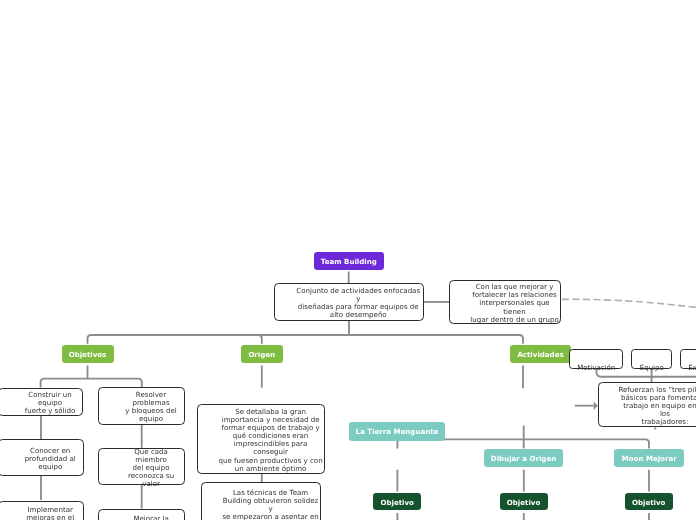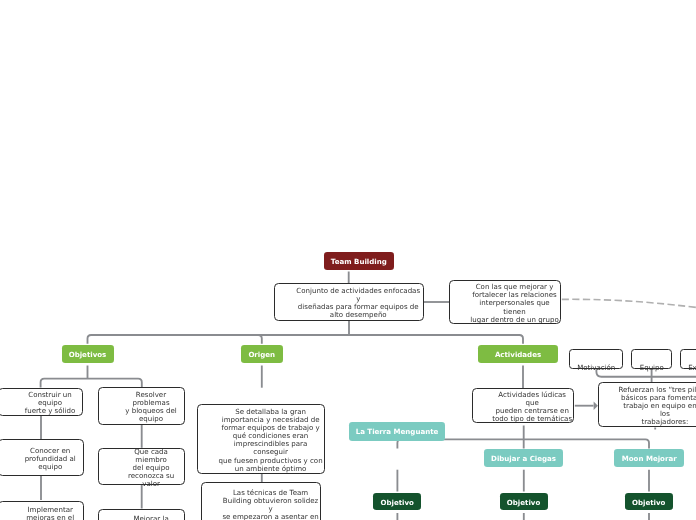--- a/index.html
+++ b/index.html
@@ -9,21 +9,21 @@
   #stage{position:relative;width:696px;height:520px;background:#fff;}
   svg#links{position:absolute;left:0;top:0;width:696px;height:520px;pointer-events:none;}
   .node{position:absolute;box-sizing:border-box;display:flex;align-items:center;
         justify-content:center;text-align:center;}
   .node.top{align-items:flex-start;}
   .node .lbl{-webkit-font-smoothing:antialiased;transform:translateZ(0);}
   .node .lbl{display:block;width:100%;}
   .card{background:#fff;border:1.5px solid #2b2b2b;border-radius:4.5px;color:#343434;
         font-size:7.05px;line-height:8.1px;padding-top:2.4px;padding-left:19px;}
   .pill{border-radius:3.2px;color:#fff;font-weight:bold;font-size:7.05px;line-height:10px;padding-top:2.2px;}
-  .pill.orange{background:#7f1d1d;margin-left:10px;}
+  .pill.orange{background:#6d28d9;}
   .pill.green{background:#7EBC42;}
   .pill.teal{background:#7BCBC1;}
   .pill.purple{background:#14532d;}
   .tag{background:#fff;border:1.5px solid #2b2b2b;border-radius:3.5px;color:#343434;
        font-size:7.05px;line-height:10px;padding-top:17px;align-items:center;}
 </style>
 </head>
 <body>
 
 <div id="stage">
@@ -79,21 +79,21 @@
     </div>
 
   <div class="node pill green" style="left:61.5px;top:344.9px;width:52px;height:18.6px">
     <span class="lbl">Objetivos</span>
     </div>
 
   <div class="node pill green" style="left:241px;top:344.9px;width:41.5px;height:18.6px">
     <span class="lbl">Origen</span>
     </div>
 
-  <div class="node pill green" style="left:478px;top:344.9px;width:80px;height:18.6px">
+  <div class="node pill green" style="left:510px;top:344.9px;width:61px;height:18.6px">
     <span class="lbl">Actividades</span>
     </div>
 
   <div class="node card" style="left:-2.3px;top:387.6px;width:85.6px;height:28.4px">
     <span class="lbl">Construir un equipo<br>fuerte y sólido</span>
     </div>
 
   <div class="node card" style="left:-2.3px;top:439.3px;width:86px;height:36.8px">
     <span class="lbl">Conocer en<br>profundidad al<br>equipo</span>
     </div>
@@ -115,23 +115,20 @@
     </div>
 
   <div class="node card" style="left:197.1px;top:404px;width:128px;height:70.4px">
     <span class="lbl">Se detallaba la gran<br>importancia y necesidad de<br>formar equipos de trabajo y<br>qué condiciones eran<br>imprescindibles para conseguir<br>que fuesen productivos y con<br>un ambiente óptimo</span>
     </div>
 
   <div class="node card top" style="left:201.2px;top:482.2px;width:119.8px;height:62px;padding-top:5.6px">
     <span class="lbl">Las técnicas de Team<br>Building obtuvieron solidez y<br>se empezaron a asentar en<br>las prácticas empresariales</span>
     </div>
 
-  <div class="node card" style="left:471.7px;top:387.9px;width:102px;height:35.4px">
-    <span class="lbl">Actividades lúdicas que<br>pueden centrarse en<br>todo tipo de temáticas</span>
-    </div>
 
   <div class="node card" style="left:598.2px;top:382.1px;width:114.4px;height:45.2px">
     <span class="lbl">Refuerzan los “tres pilares<br>básicos para fomentar el<br>trabajo en equipo entre los<br>trabajadores:</span>
     </div>
 
   <div class="node tag" style="left:569.1px;top:349.3px;width:54.3px;height:19.8px">
     <span class="lbl">Motivación</span>
     </div>
 
   <div class="node tag" style="left:631.3px;top:349.3px;width:41px;height:19.8px">
@@ -140,21 +137,21 @@
 
   <div class="node tag" style="left:680.3px;top:349.3px;width:57px;height:19.8px">
     <span class="lbl">Experiencia</span>
     </div>
 
   <div class="node pill teal" style="left:349px;top:422px;width:96px;height:18.7px">
     <span class="lbl">La Tierra Menguante</span>
     </div>
 
   <div class="node pill teal" style="left:484.2px;top:448.7px;width:78.7px;height:18.7px">
-    <span class="lbl">Dibujar a Ciegas</span>
+    <span class="lbl">Dibujar a Origen</span>
     </div>
 
   <div class="node pill teal" style="left:614px;top:448.7px;width:70.4px;height:18.7px">
     <span class="lbl">Moon Mejorar</span>
     </div>
 
   <div class="node pill purple" style="left:373.2px;top:492.8px;width:48.1px;height:17.5px">
     <span class="lbl">Objetivo</span>
     </div>
 

